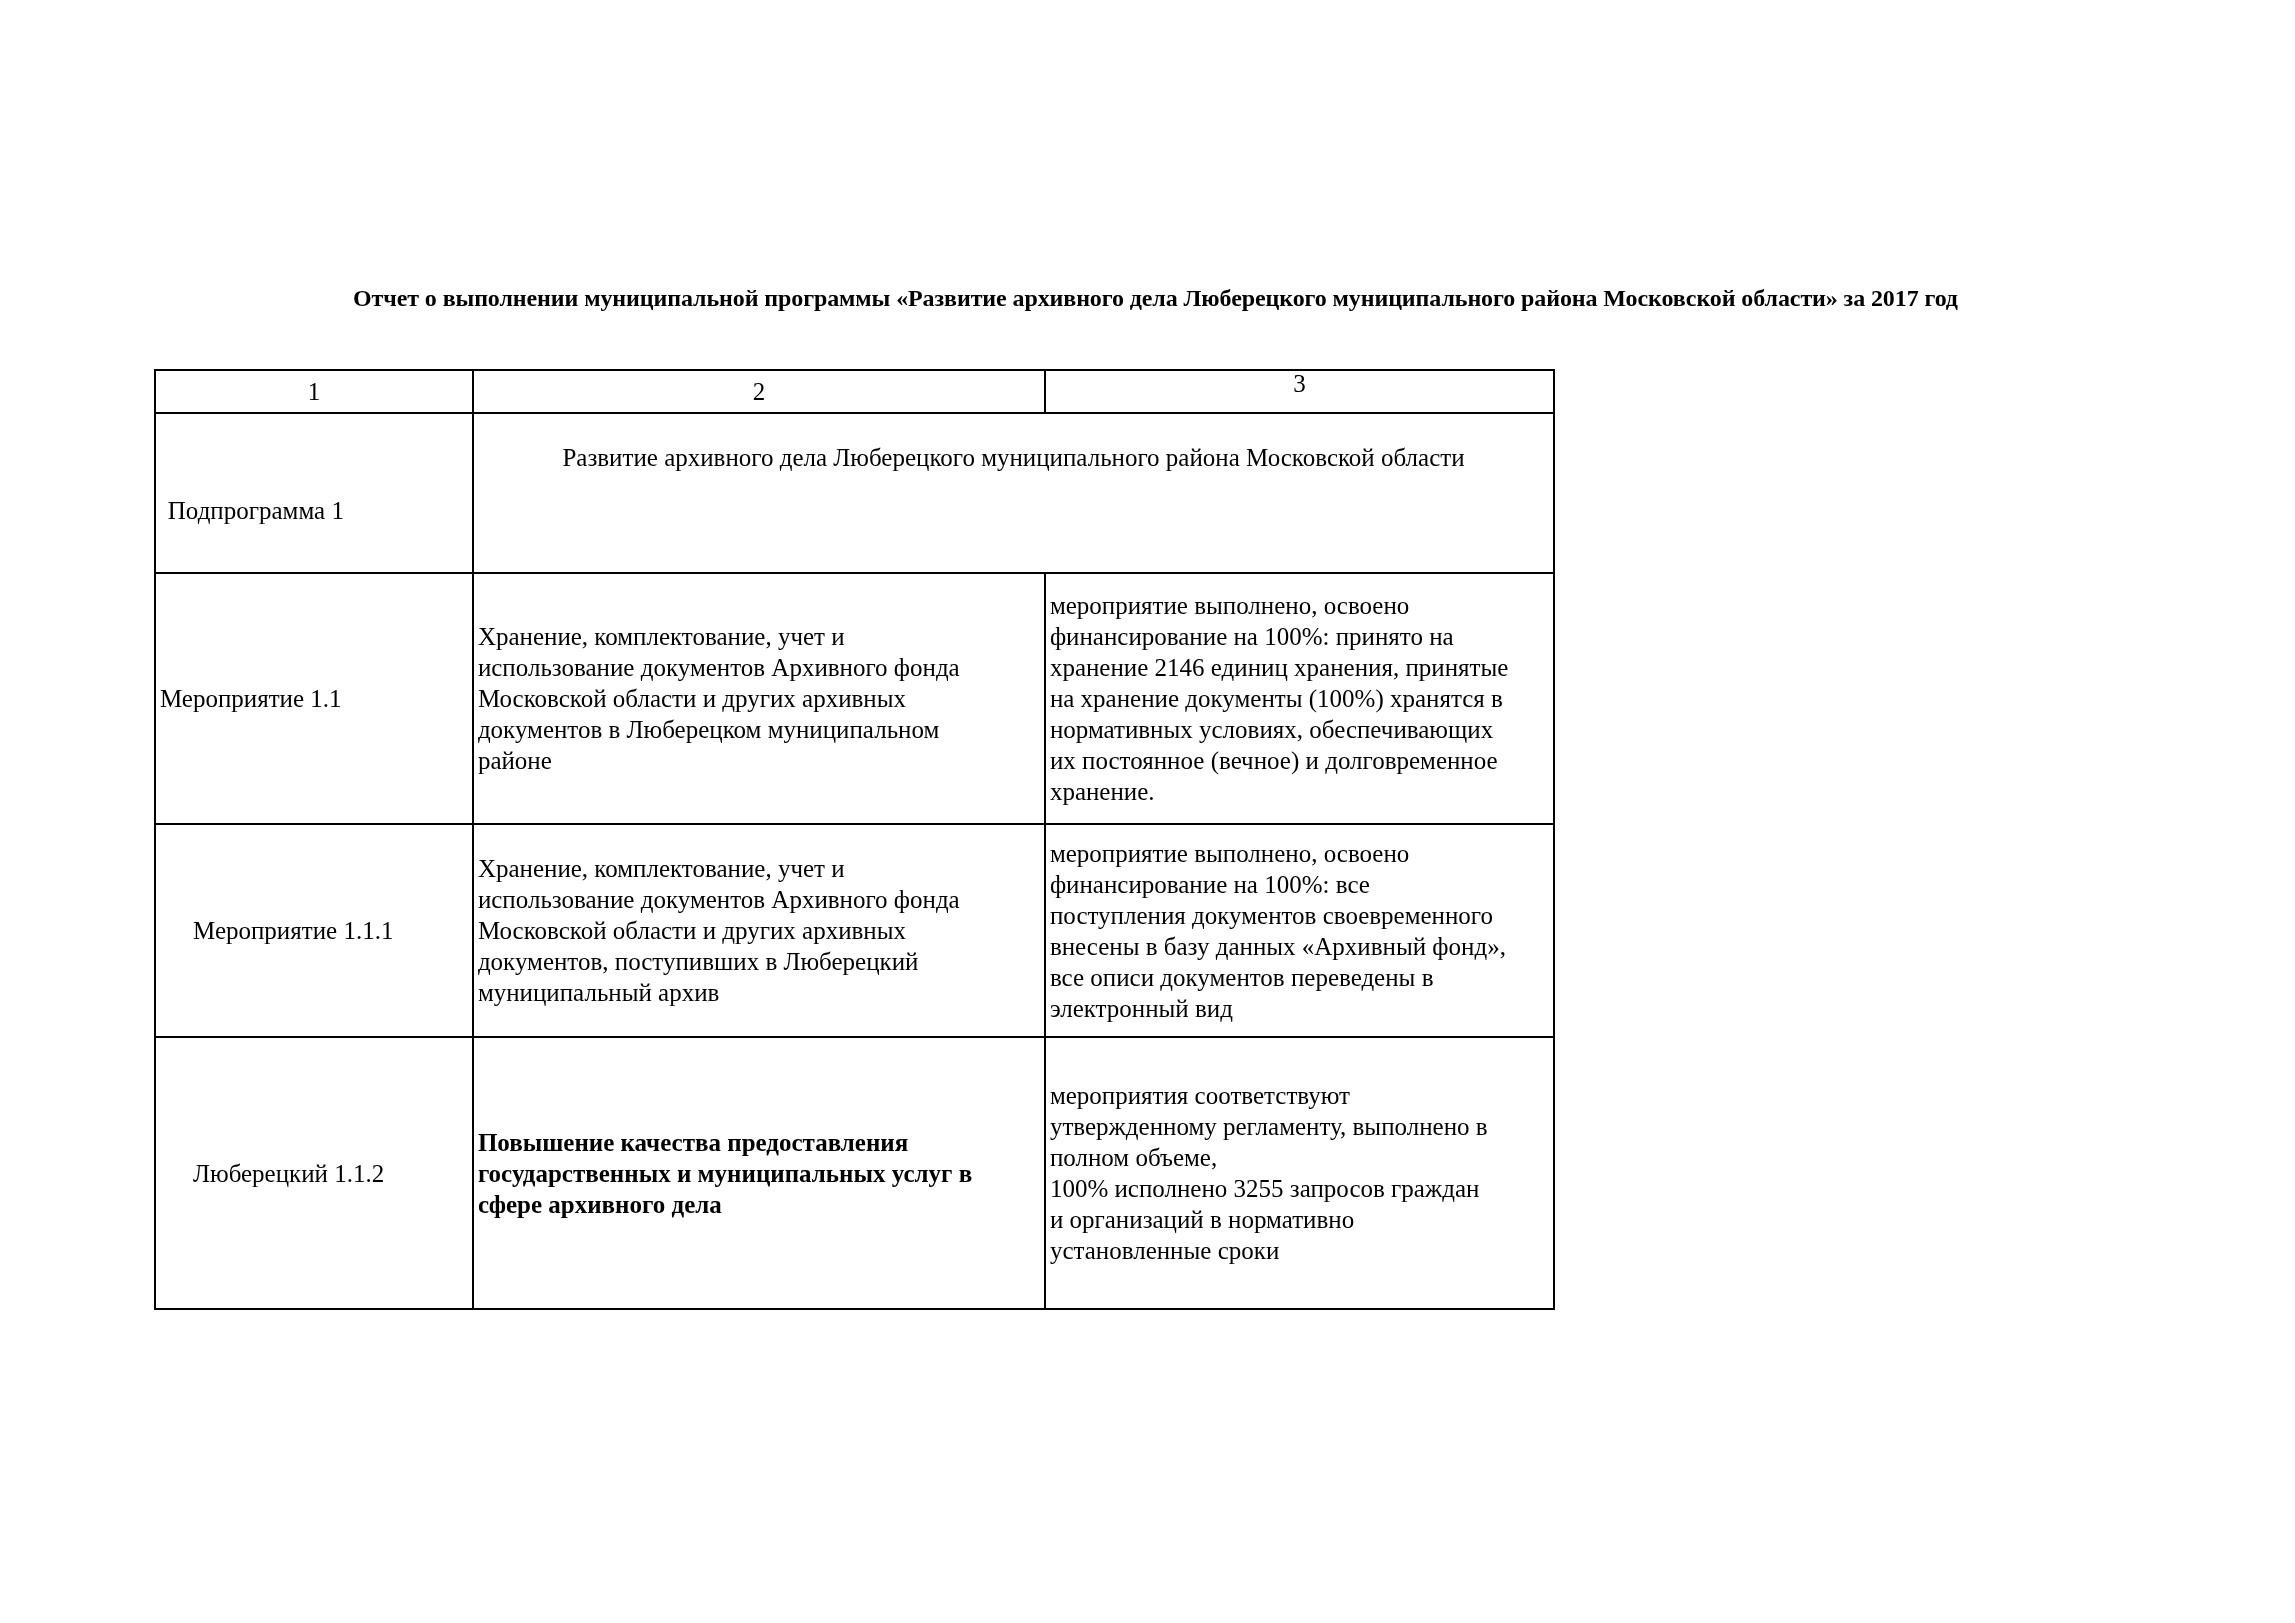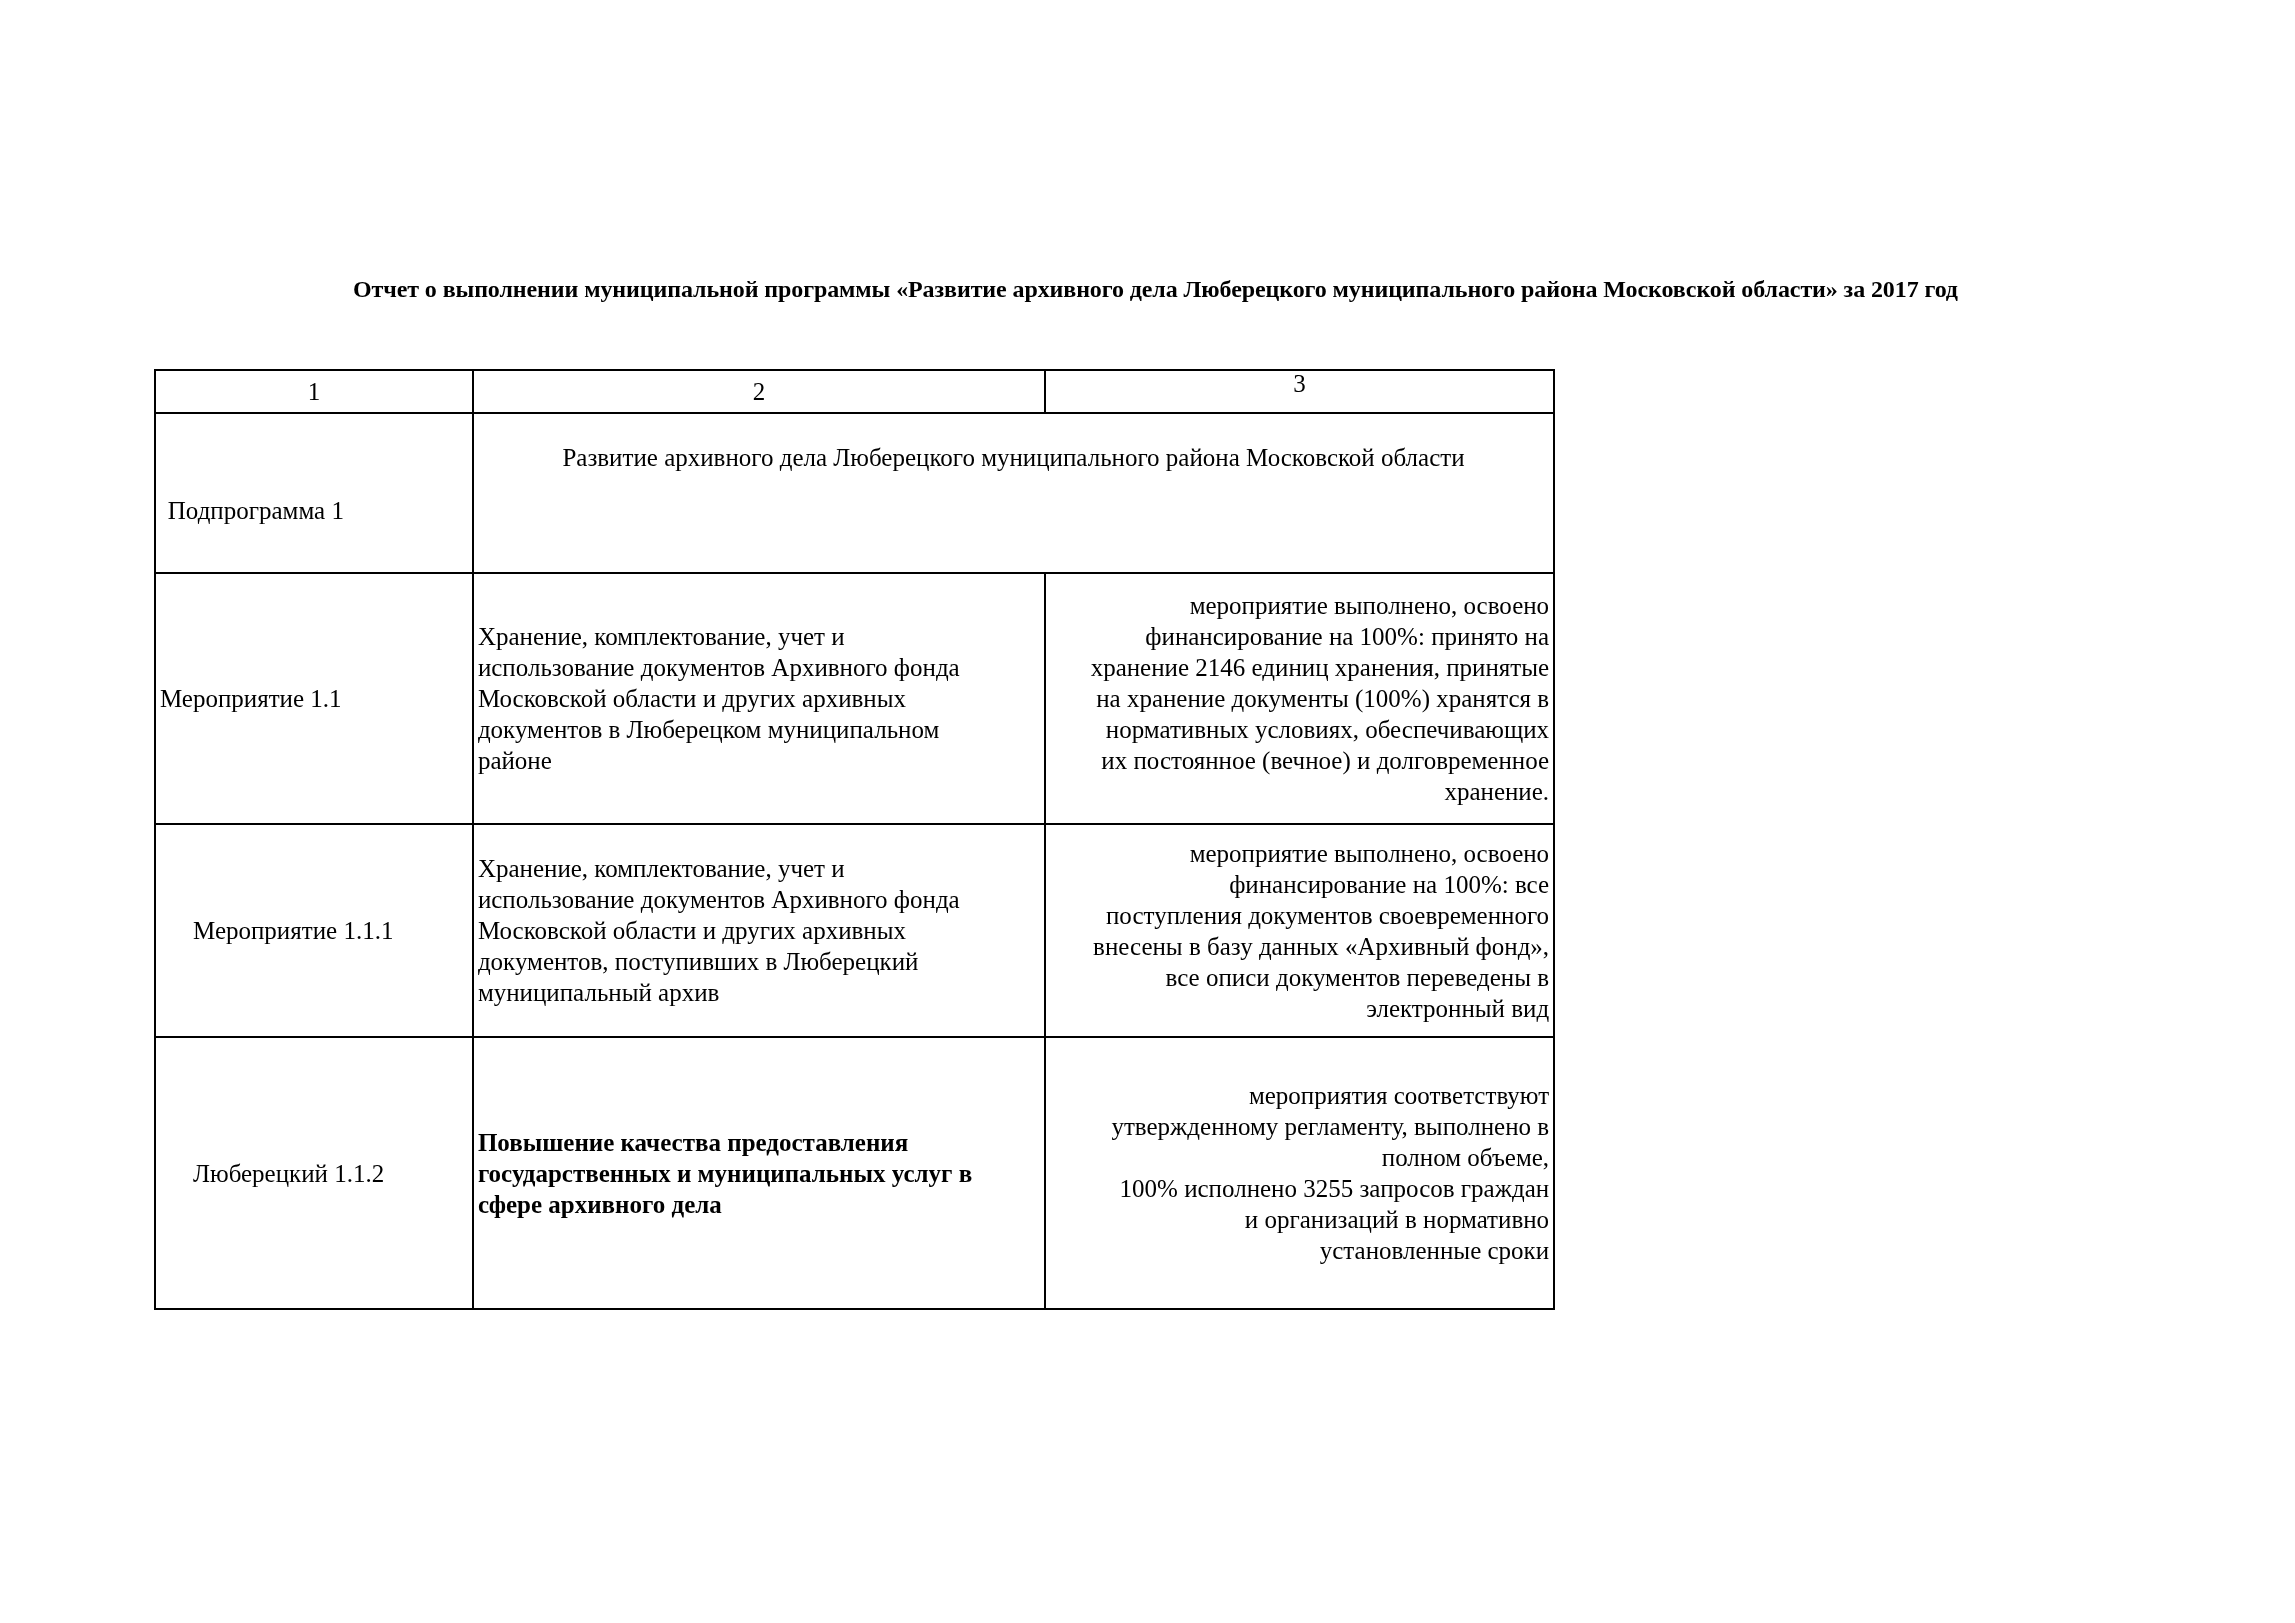--- a/index.html
+++ b/index.html
@@ -11,21 +11,21 @@
       width: 2295px;
       height: 1623px;
       position: relative;
       font-family: "Liberation Serif", "DejaVu Serif", serif;
       color: #000000;
       overflow: hidden;
     }
     .doc-title {
       position: absolute;
       left: 353px;
-      top: 276px;
+      top: 285px;
       width: 1898px;
       font-size: 24px;
       font-weight: bold;
       white-space: nowrap;
       letter-spacing: -0.1px;
     }
     table.report {
       position: absolute;
       left: 154px;
       top: 369px;
@@ -54,21 +54,20 @@
     .subrow td.sub-name { text-align: center; vertical-align: top; padding-top: 27.5px; }
 
     .row-11 td { height: 249px; }
     .row-111 td { height: 211px; }
     .row-112 td { height: 270px; margin-left: 28px; }
 
     td.event-label { padding-left: 18.3px; }
     .row-111 td.event-label, .row-112 td.event-label { padding-left: 37px; }
     td.event-name { padding-left: 14.4px; padding-right: 6.5px; }
     td.event-result {
-      text-align: right;
       vertical-align: top;
       padding-right: 0;
       padding-left: 2.6px;
       padding-top: 1.3px;
     }
     .row-112 td.event-name { vertical-align: middle; font-weight: bold; }
     .pre { white-space: pre-line; }
   </style>
 </head>
 <body>

